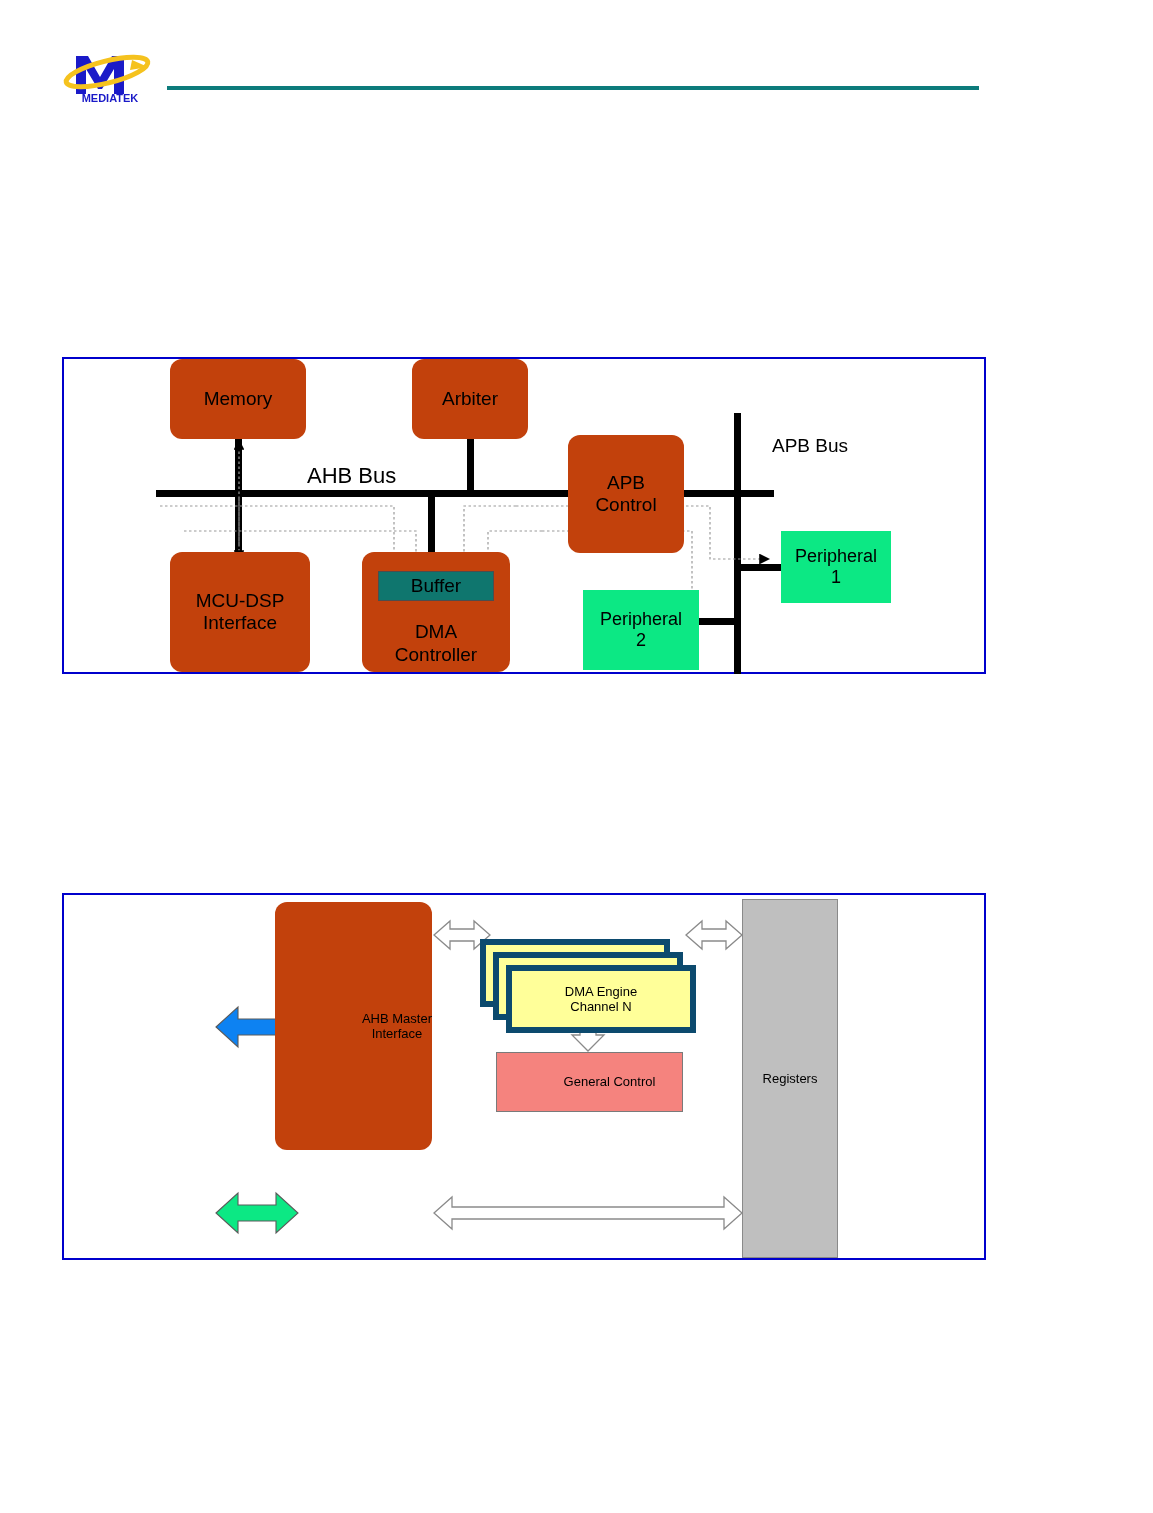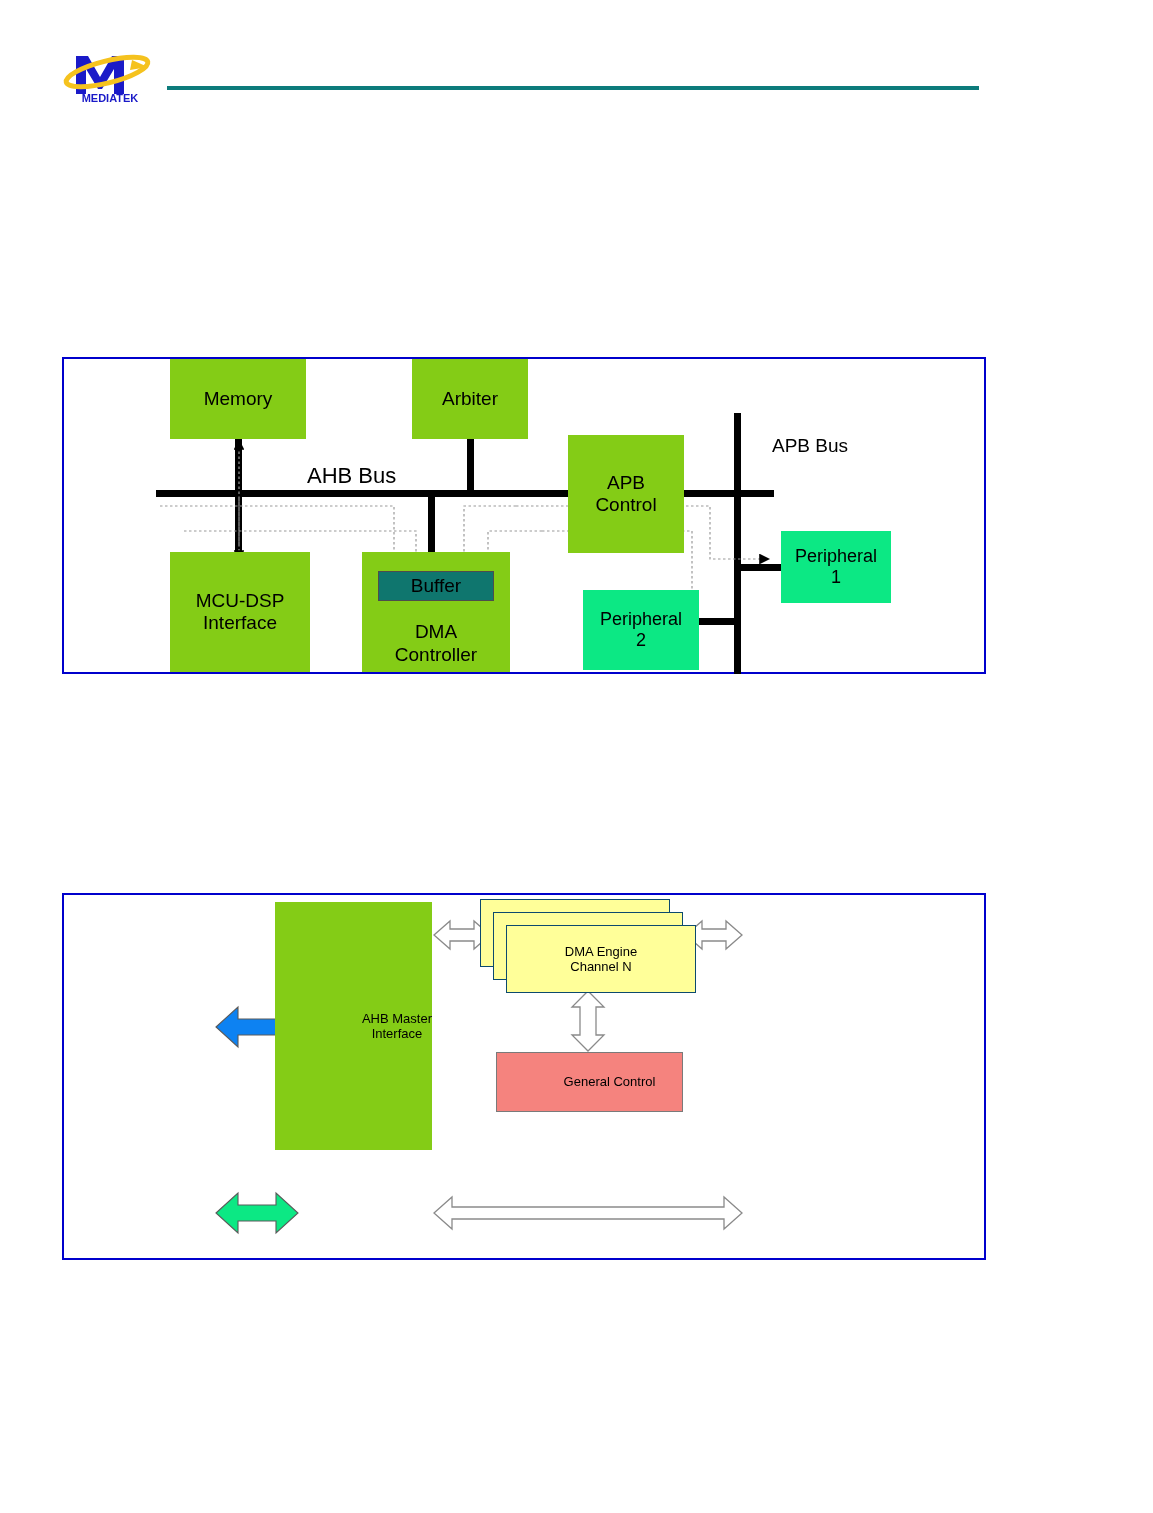--- a/index.html
+++ b/index.html
@@ -11,23 +11,23 @@
   #hrule{position:absolute;left:167px;top:86px;width:812px;height:4px;background:#0d7b7b;}
 
   
   .figframe{position:absolute;border:2px solid #0000cc;background:#fff;box-sizing:border-box;}
   #fig1{left:62px;top:357px;width:924px;height:317px;}
   #fig2{left:62px;top:893px;width:924px;height:367px;}
 
   
   .blk{position:absolute;box-sizing:border-box;display:flex;align-items:center;
        justify-content:center;text-align:center;line-height:1.18;}
-  .blue{background:#84cc16;color:#000;}
+  .blue{background:#c2410c;color:#000;border-radius:12px;}
   .green{background:#0ce884;color:#000;}
-  .yellow{background:#ffff99;border:1px solid #0c4a6e;color:#000;}
+  .yellow{background:#ffff99;border:6px solid #0c4a6e;color:#000;margin-top:40px;}
   .salmon{background:#f5837e;border:1px solid #7a7a7a;color:#000;padding-left:40px;}
   .grey{background:#bfbfbf;border:1px solid #8a8a8a;color:#000;}
   .buffer{background:#0f766e;border:1px solid #4d4d4d;color:#000;}
 
   
   .bar{position:absolute;background:#000;}
 
   
   .lbl{position:absolute;color:#000;white-space:nowrap;}
 
@@ -174,13 +174,16 @@
     <div class="blk yellow" style="left:26px;top:26px;width:190px;height:68px;font-size:13px;white-space:pre-line;">
       <span>DMA Engine
 Channel N</span>
     </div>
   </div>
 
   <div class="blk salmon" style="left:432px;top:157px;width:187px;height:60px;font-size:13px;">
     <span>General Control</span>
   </div>
 
+  <div class="blk grey" style="left:678px;top:4px;width:96px;height:359px;font-size:13px;">
+    <span>Registers</span>
+  </div>
 </div>
 
 </body></html>

